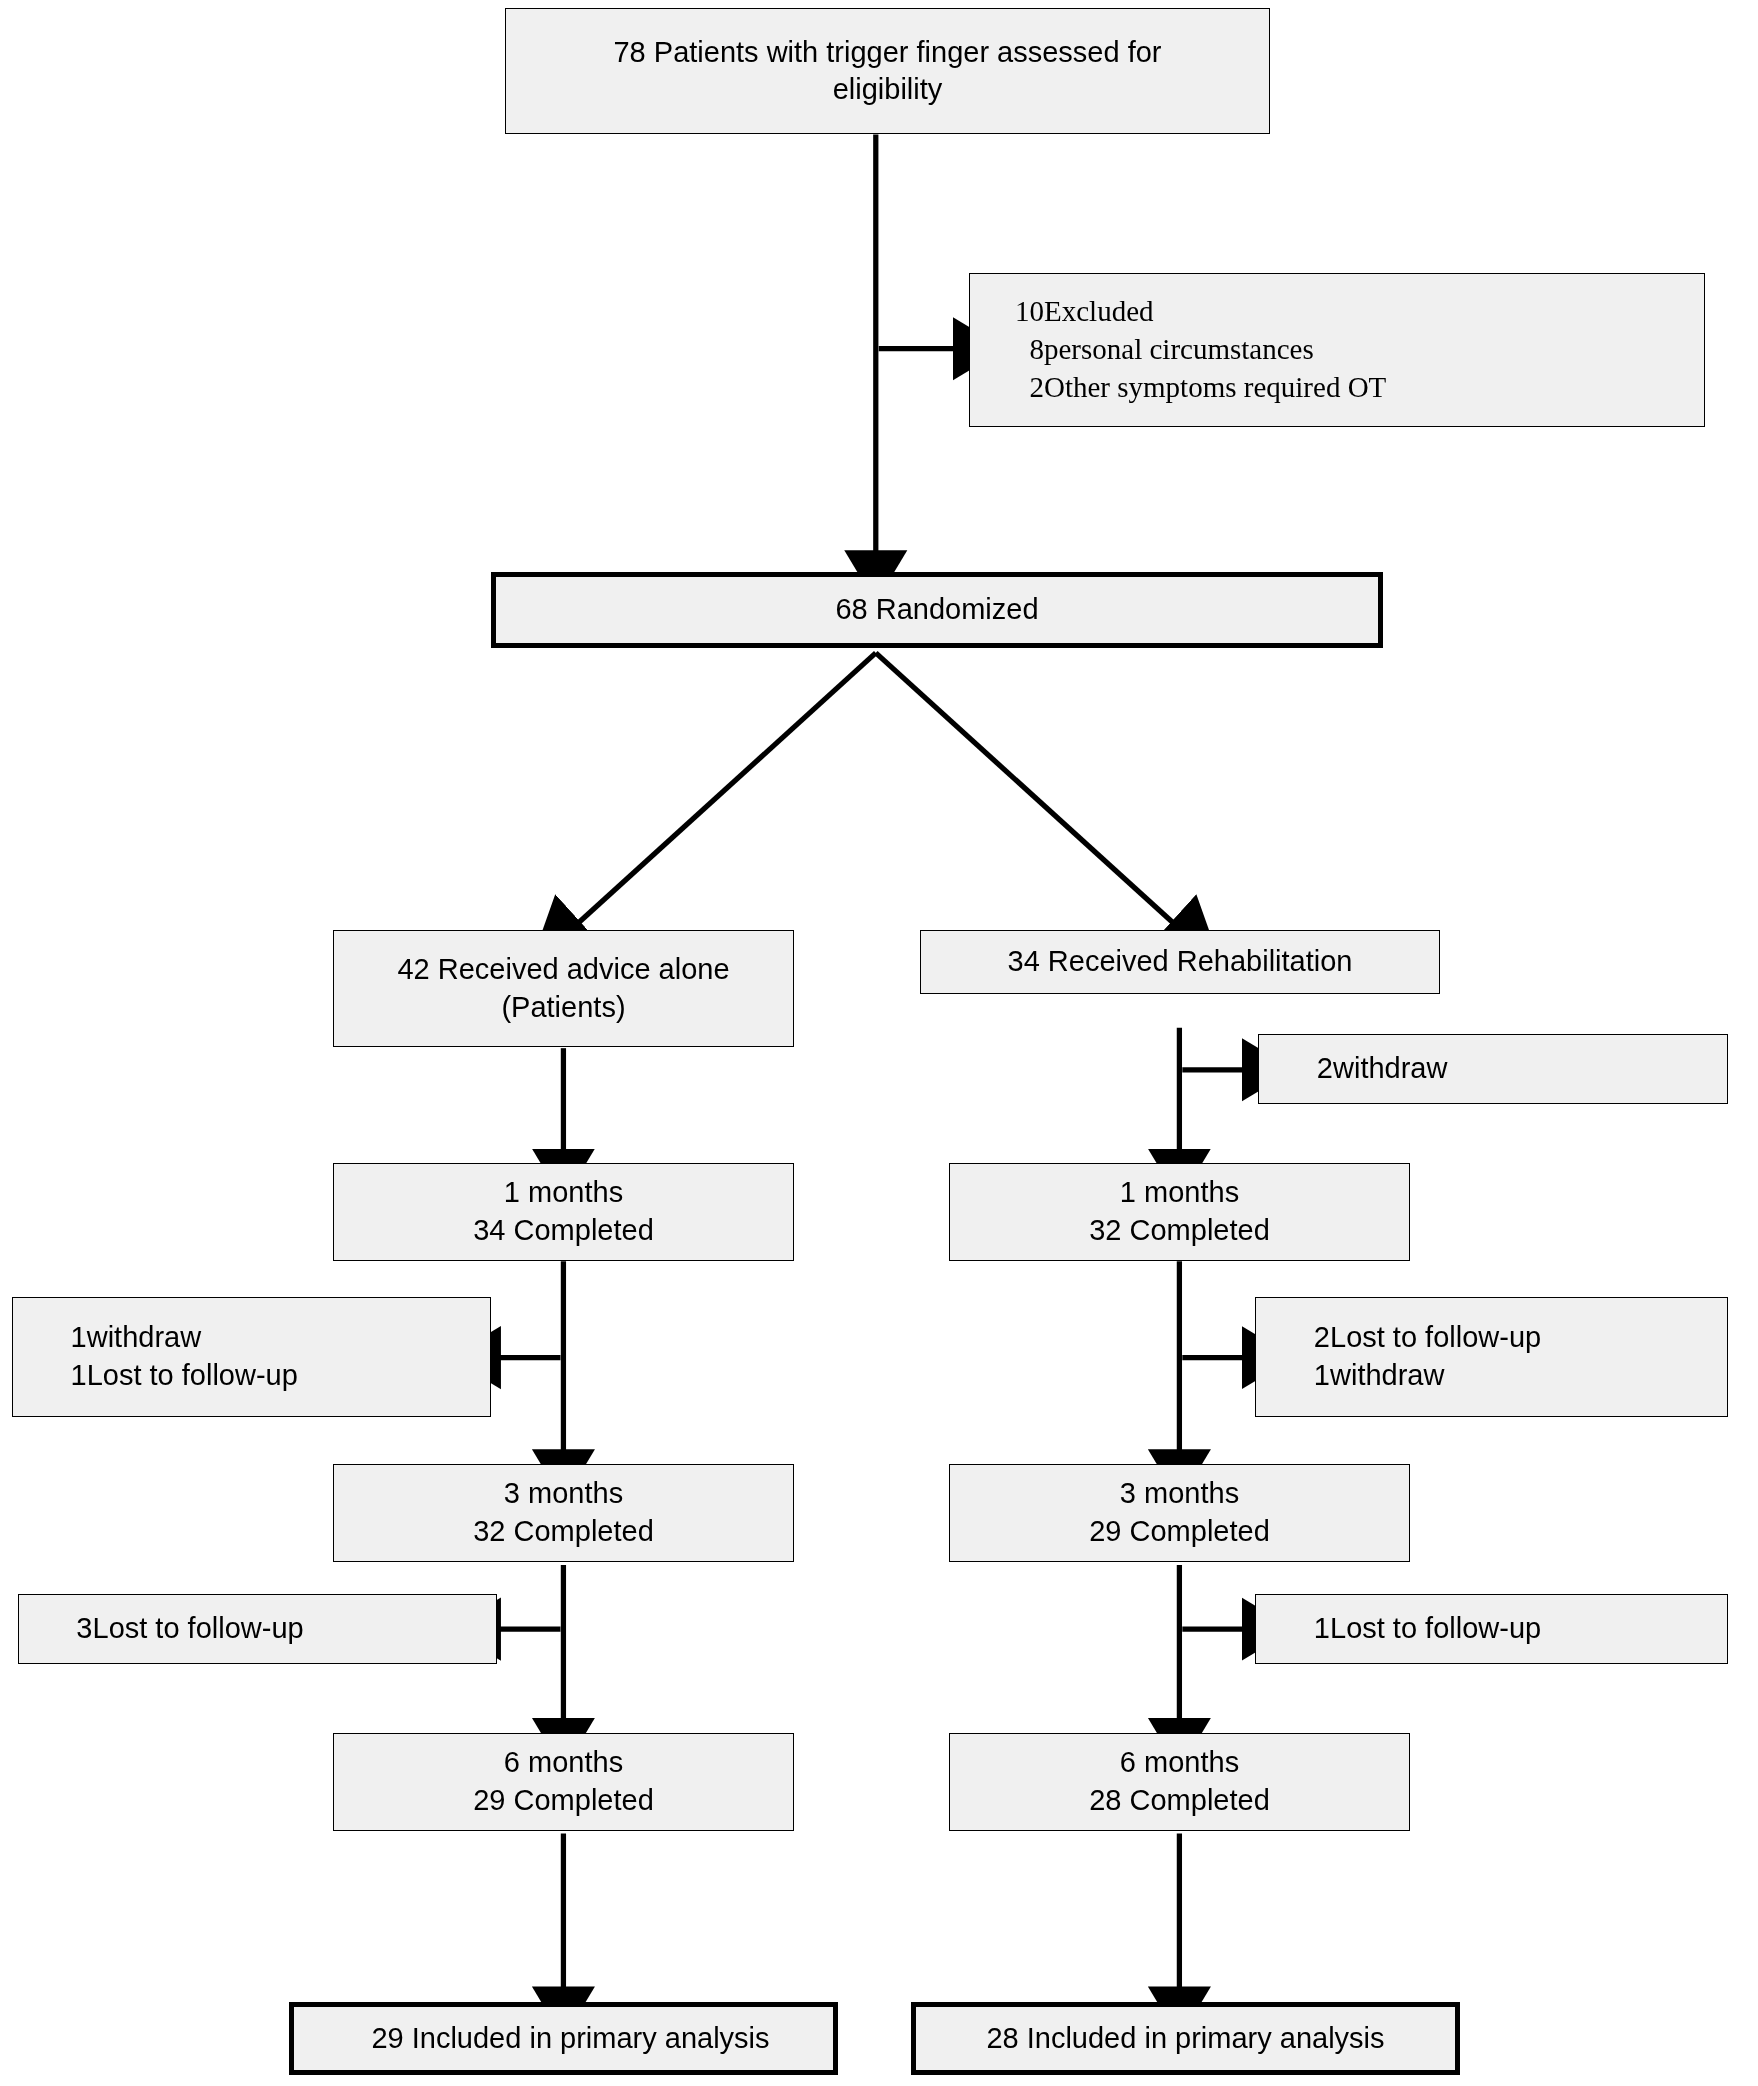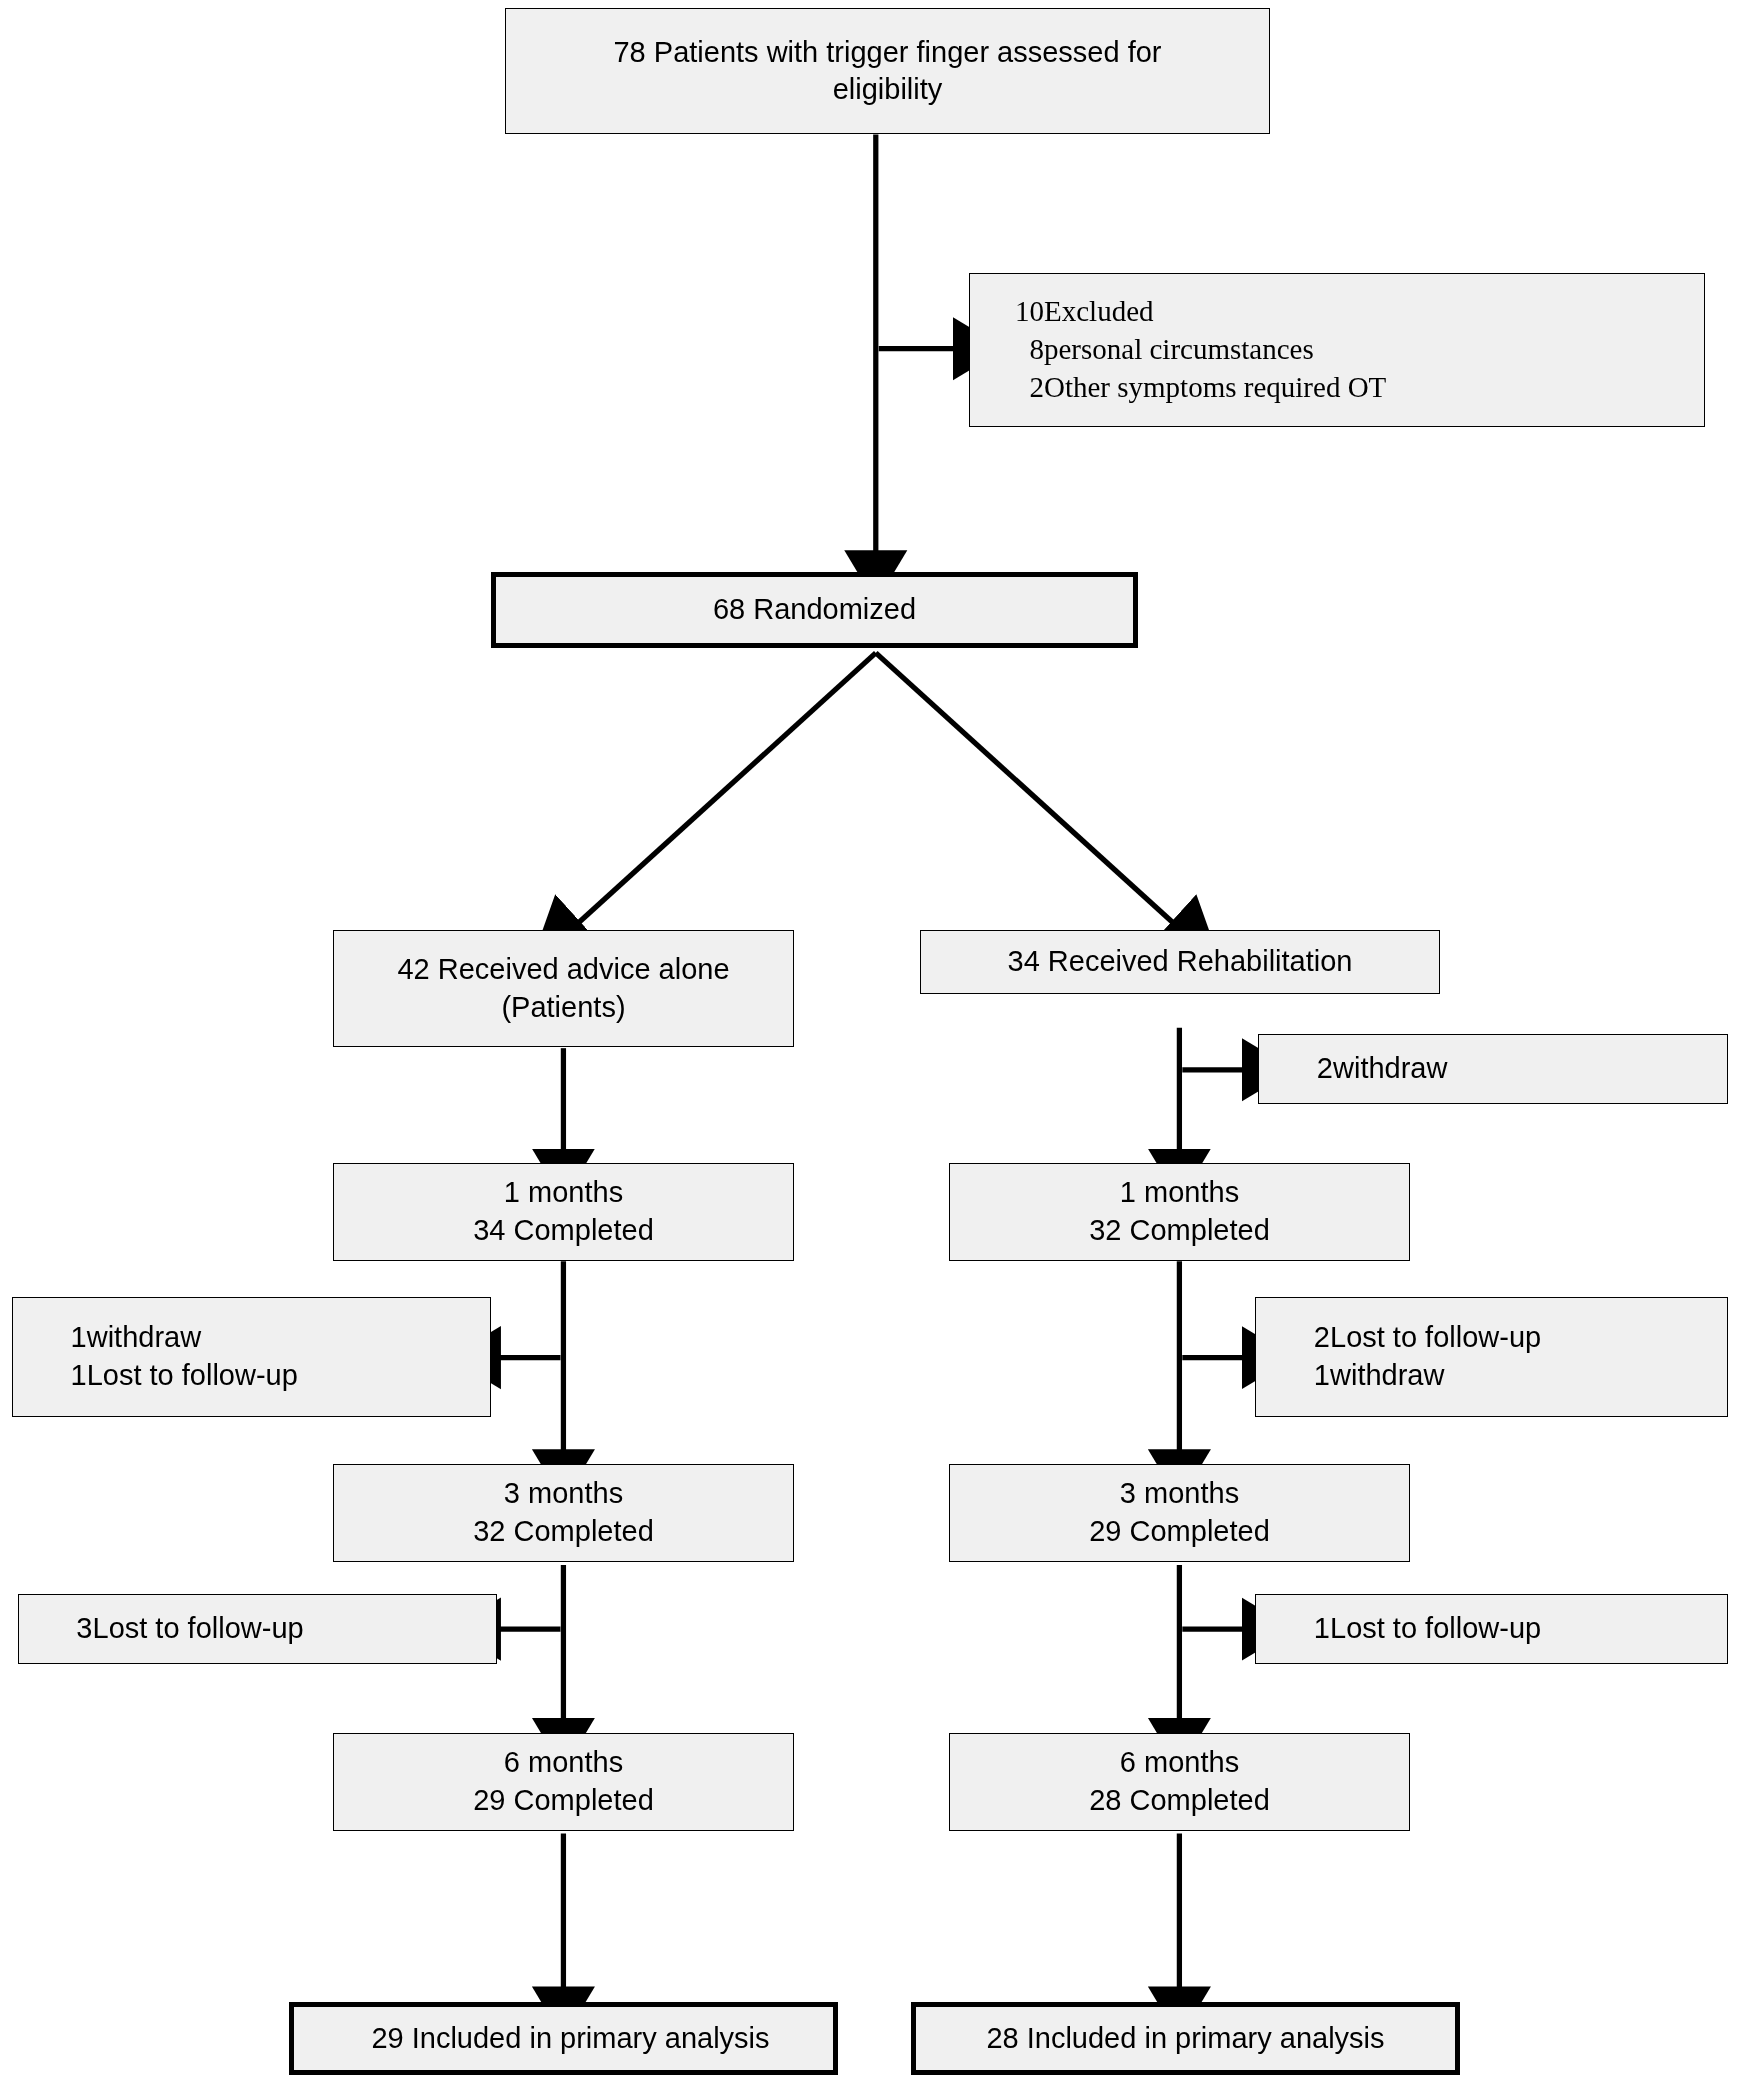--- a/index.html
+++ b/index.html
@@ -112,21 +112,21 @@
     <div class="ln">
       <span class="num">8</span>
       <span>personal circumstances</span>
     </div>
     <div class="ln">
       <span class="num">2</span>
       <span>Other symptoms required OT</span>
     </div>
   </div>
 
-  <div class="node thick" style="left:491px; top:572px; width:647px; height:76px;">
+  <div class="node thick" style="left:491px; top:572px; width:892px; height:76px;">
     <div class="ln">68 Randomized</div>
   </div>
 
   <div class="node" style="left:333px; top:930px; width:461px; height:117px;">
     <div class="ln">42 Received advice alone</div>
     <div class="ln">(Patients)</div>
   </div>
 
   <div class="node" style="left:920px; top:930px; width:520px; height:64px;">
     <div class="ln">34 Received Rehabilitation</div>

